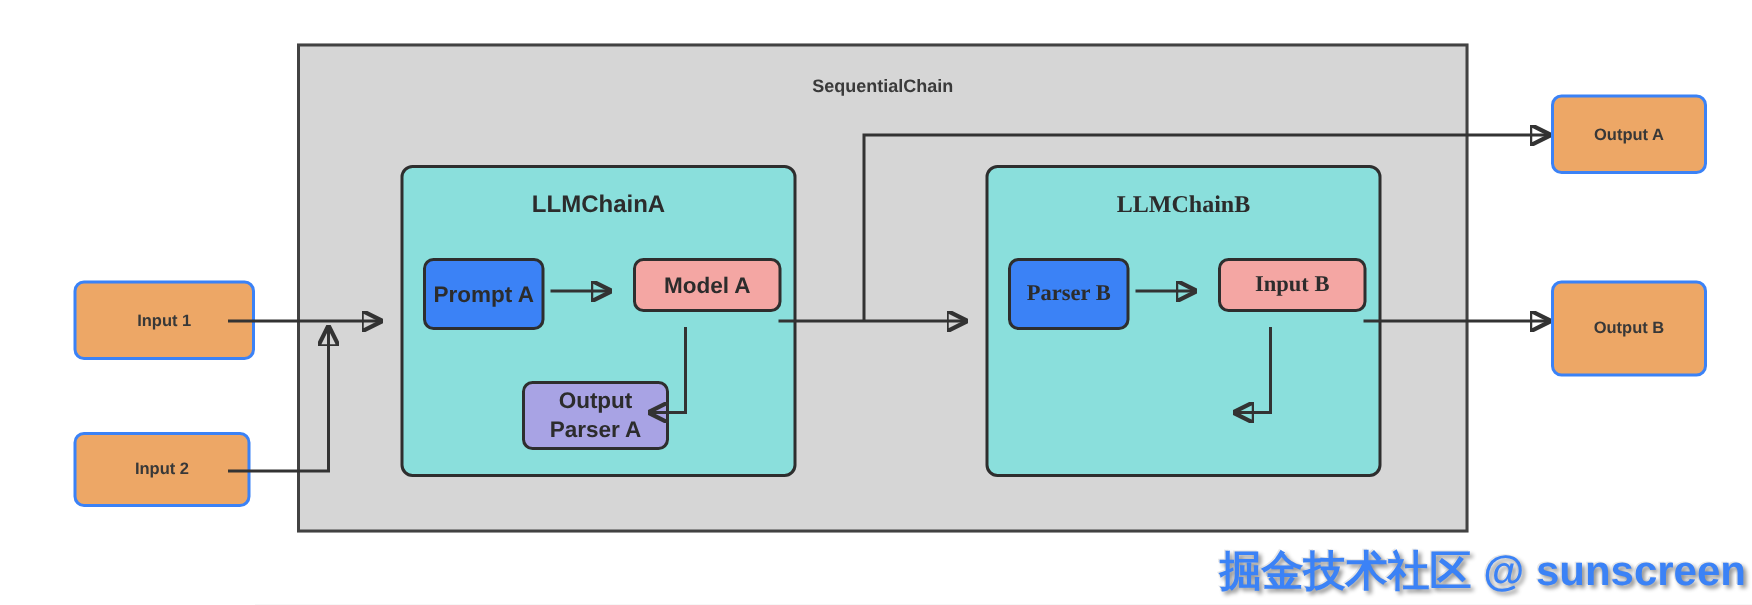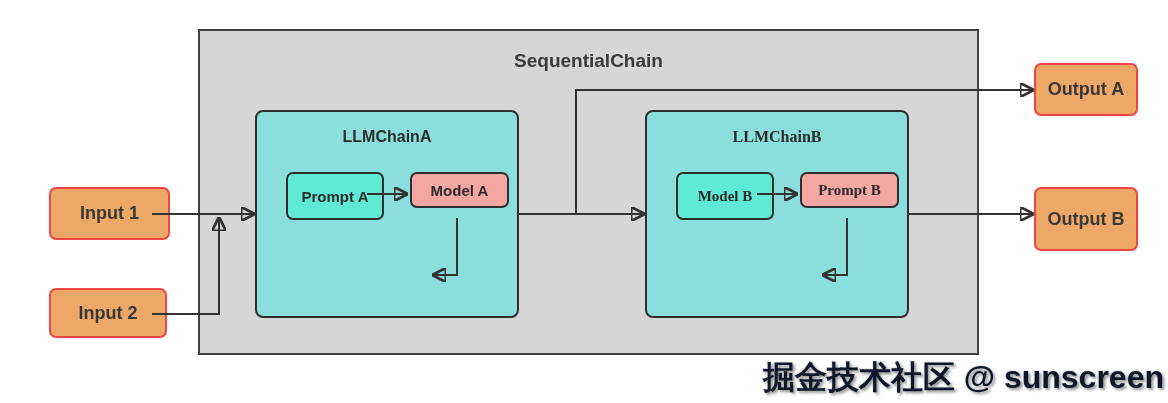--- a/index.html
+++ b/index.html
@@ -9,86 +9,87 @@
   }
   .stage * { box-sizing:border-box; }
 
   
   .seq-container {
     position:absolute; left:198px; top:29px; width:781px; height:326px;
     background:#d6d6d6; border:2px solid #424242;
   }
   .seq-title {
     position:absolute; left:0; top:19px; width:100%;
-    text-align:center; font-weight:bold; font-size:19px; color:#3a3a3a;
+    text-align:center; font-weight:bold; font-size:12px; color:#3a3a3a;
   }
 
   
   .chain {
     position:absolute; width:264px; height:208px;
-    background:#8adfdc; border:2px solid #2e2e2e; border-radius:8px;
+    background:#8adfdc; border:2px solid #2e2e2e; border-radius:8px;margin-left:12px;
   }
   .chain-a { left:255px; top:110px; }
   .chain-b { left:645px; top:110px;font-family:Liberation Serif, serif; }
   .chain-title {
     position:absolute; left:0; top:16px; width:100%;
     text-align:center; font-weight:bold; font-size:16px; color:#2c2c2c;
   }
 
   .node {
     position:absolute; display:flex; align-items:center; justify-content:center;
     text-align:center; font-weight:bold; font-size:15px; line-height:19px;
     color:#2c2c2c; border:2px solid #2e2e2e; border-radius:7px; padding:0 3px;
   }
-  .node-prompt { left:29px;  top:60px;  width:98px; height:48px; background:#5eead4; }
+  .node-prompt { left:13px;  top:60px;  width:81px; height:48px; background:#3b82f6; }
   .node-model  { left:153px; top:60px;  width:99px; height:36px; background:#f4a6a3; }
   .node-parser { left:79px;  top:142px; width:98px; height:46px; background:#a8a3e4; }
 
   
   .io {
     position:absolute; display:flex; align-items:center; justify-content:center;
-    font-weight:bold; font-size:18px; color:#383838;
-    background:#eda766; border:2px solid #ef4444; border-radius:7px;
+    font-weight:bold; font-size:11px; color:#383838;
+    background:#eda766; border:2px solid #3b82f6; border-radius:7px;
   }
   .io-input1  { left:49px;   top:187px; width:121px; height:53px; }
   .io-input2  { left:49px;   top:288px; width:118px; height:50px; }
   .io-outputA { left:1034px; top:63px;  width:104px; height:53px; }
   .io-outputB { left:1034px; top:187px; width:104px; height:64px; }
 
   
   .connectors { position:absolute; left:0; top:0; width:1168px; height:403px; pointer-events:none; }
   .connectors path { stroke:#333333; stroke-width:2; fill:none; }
 
   
   .watermark {
     position:absolute; right:4px; bottom:3px;
-    font-size:32px; font-weight:600; color:#0f172a;
+    font-size:28px; font-weight:600; color:#3b82f6;
     text-shadow:2px 2px 3px #8f8f8f, -1px -1px 0 #e8e8e8;
     white-space:nowrap;
   }
 </style>
 </head>
 <body>
 
 <div class="stage">
 
   <div class="seq-container">
     <div class="seq-title">SequentialChain</div>
   </div>
 
   <div class="chain chain-a">
     <div class="chain-title">LLMChainA</div>
     <div class="node node-prompt">Prompt A</div>
     <div class="node node-model">Model A</div>
+    <div class="node node-parser">Output Parser A</div>
   </div>
 
   <div class="chain chain-b">
     <div class="chain-title">LLMChainB</div>
-    <div class="node node-prompt">Model B</div>
-    <div class="node node-model">Prompt B</div>
+    <div class="node node-prompt">Parser B</div>
+    <div class="node node-model">Input B</div>
   </div>
 
   <div class="io io-input1">Input 1</div>
   <div class="io io-input2">Input 2</div>
   <div class="io io-outputA">Output A</div>
   <div class="io io-outputB">Output B</div>
 
   <svg class="connectors" viewBox="0 0 1168 403" xmlns="http://www.w3.org/2000/svg">
     <defs>
       <marker id="arrow" viewBox="0 0 10 10" refX="8.5" refY="5" markerWidth="7" markerHeight="7" orient="auto-start-reverse">

